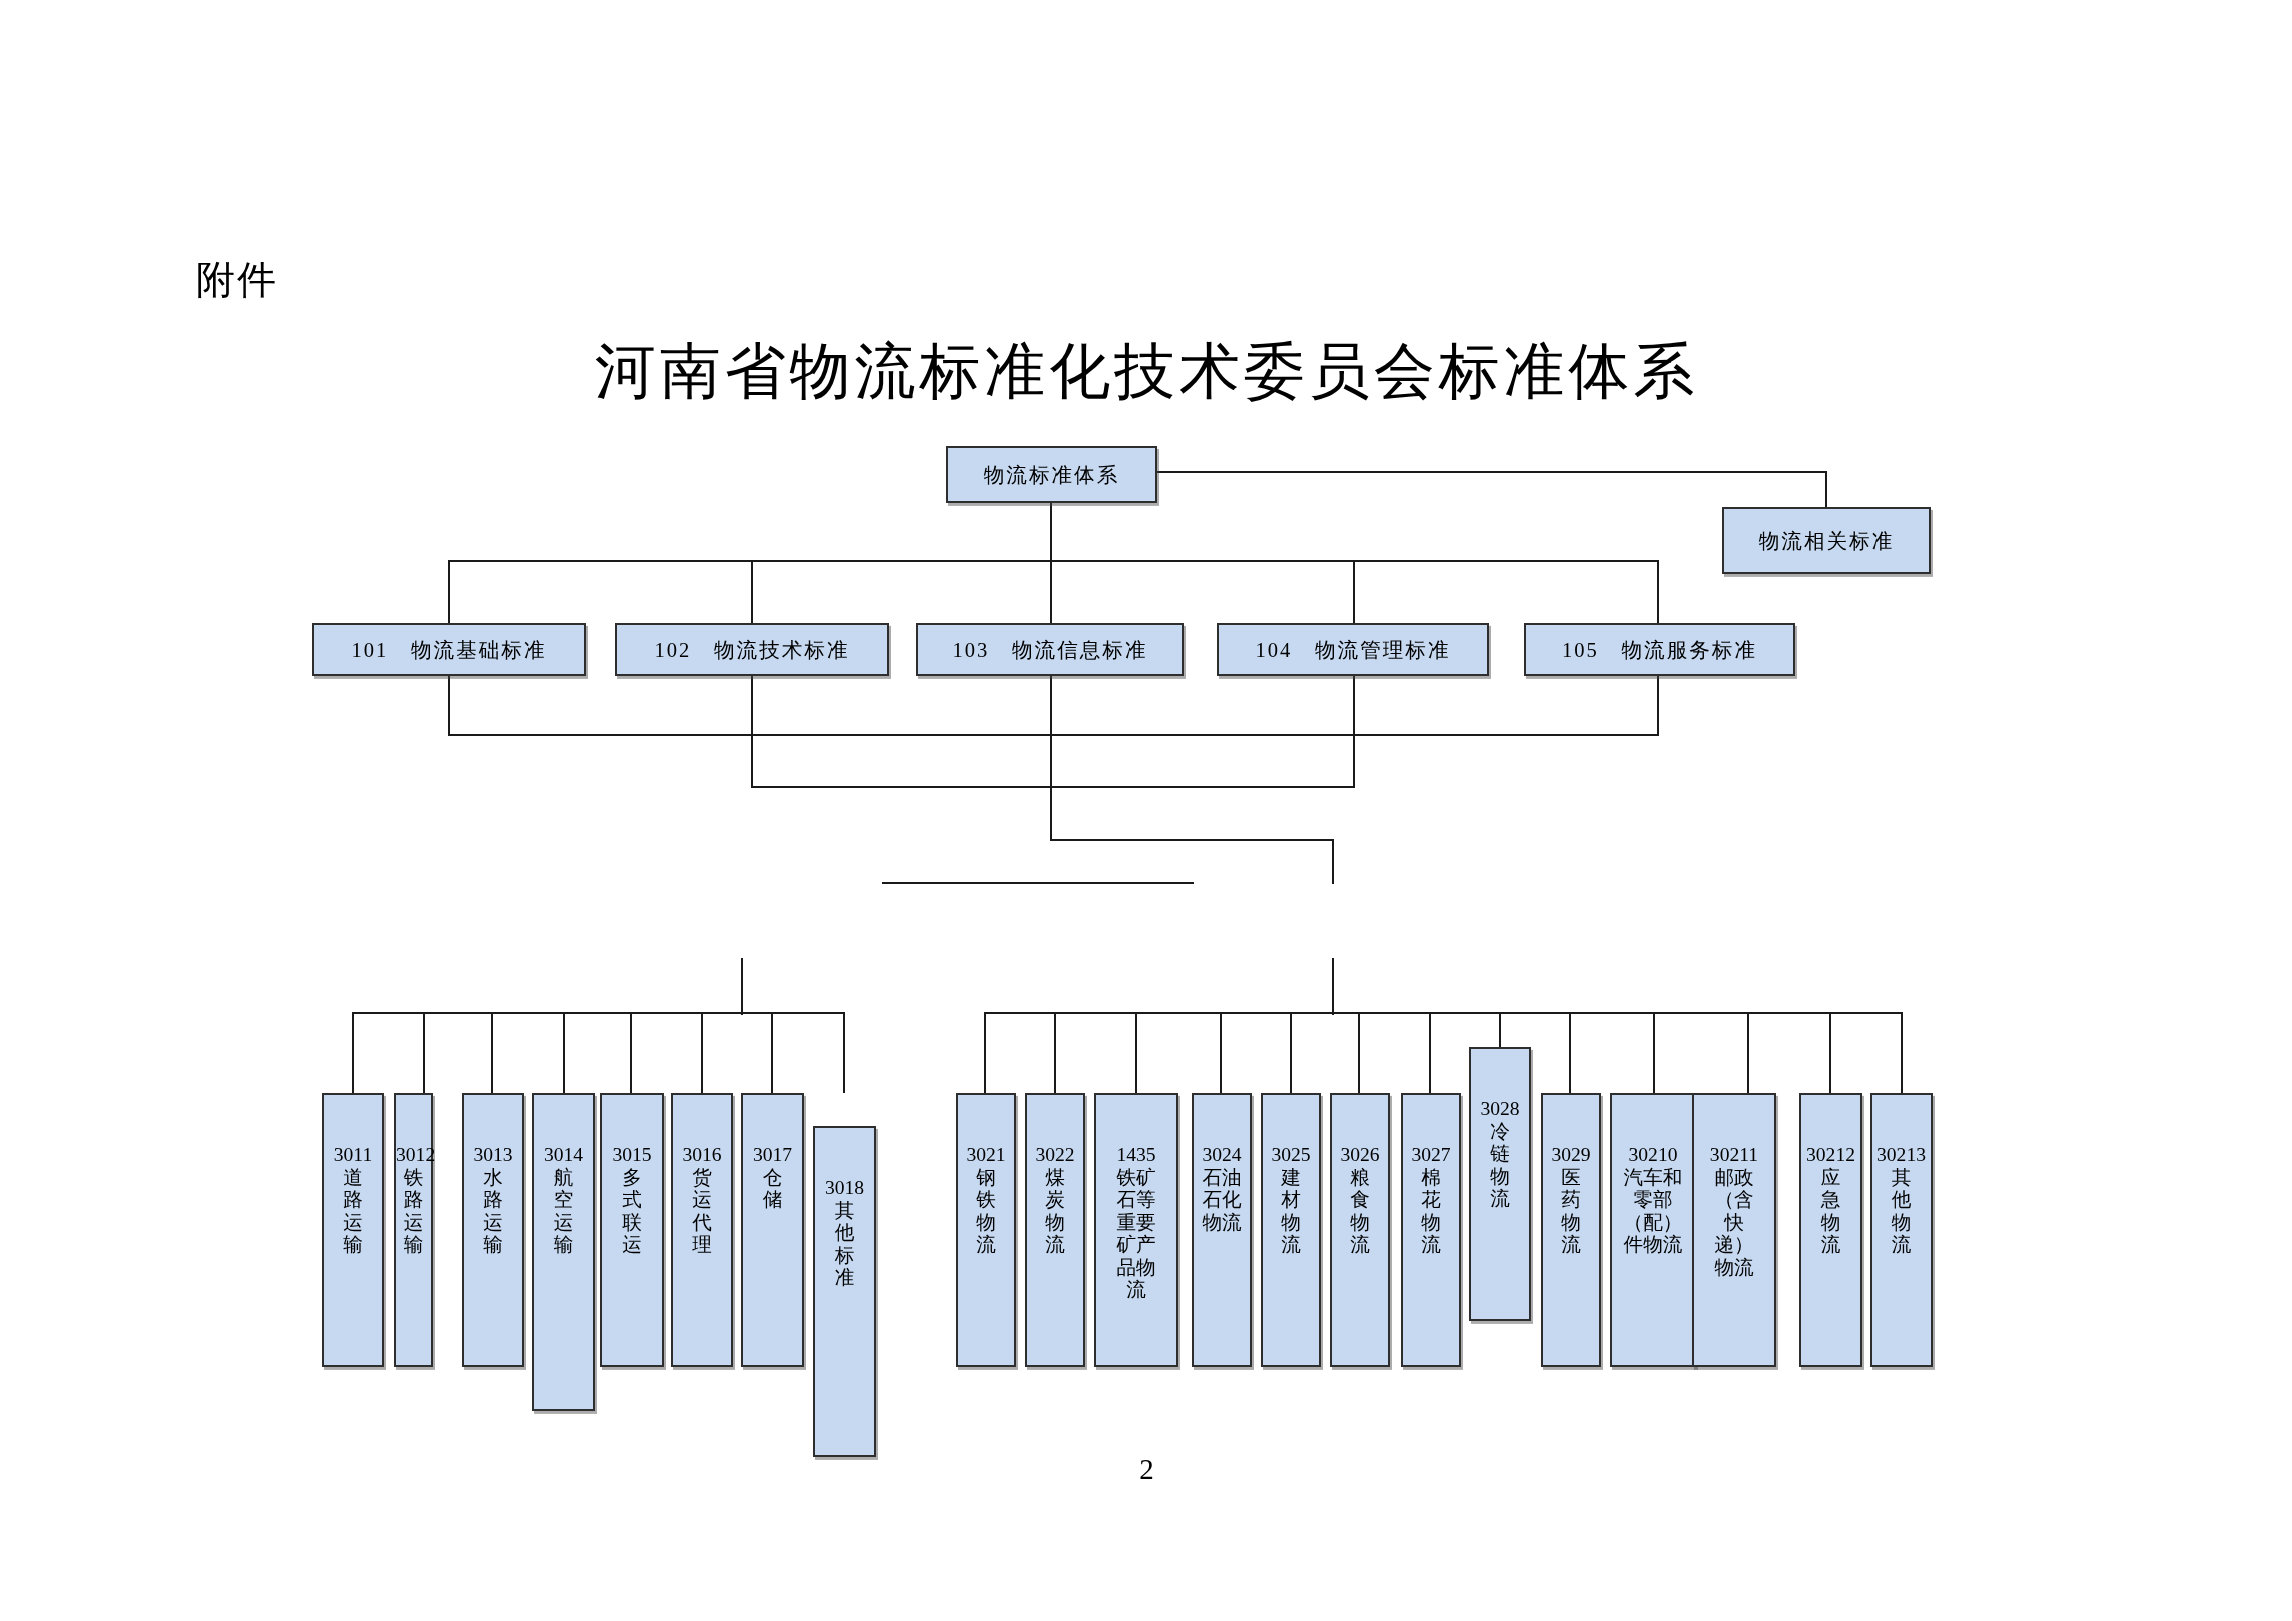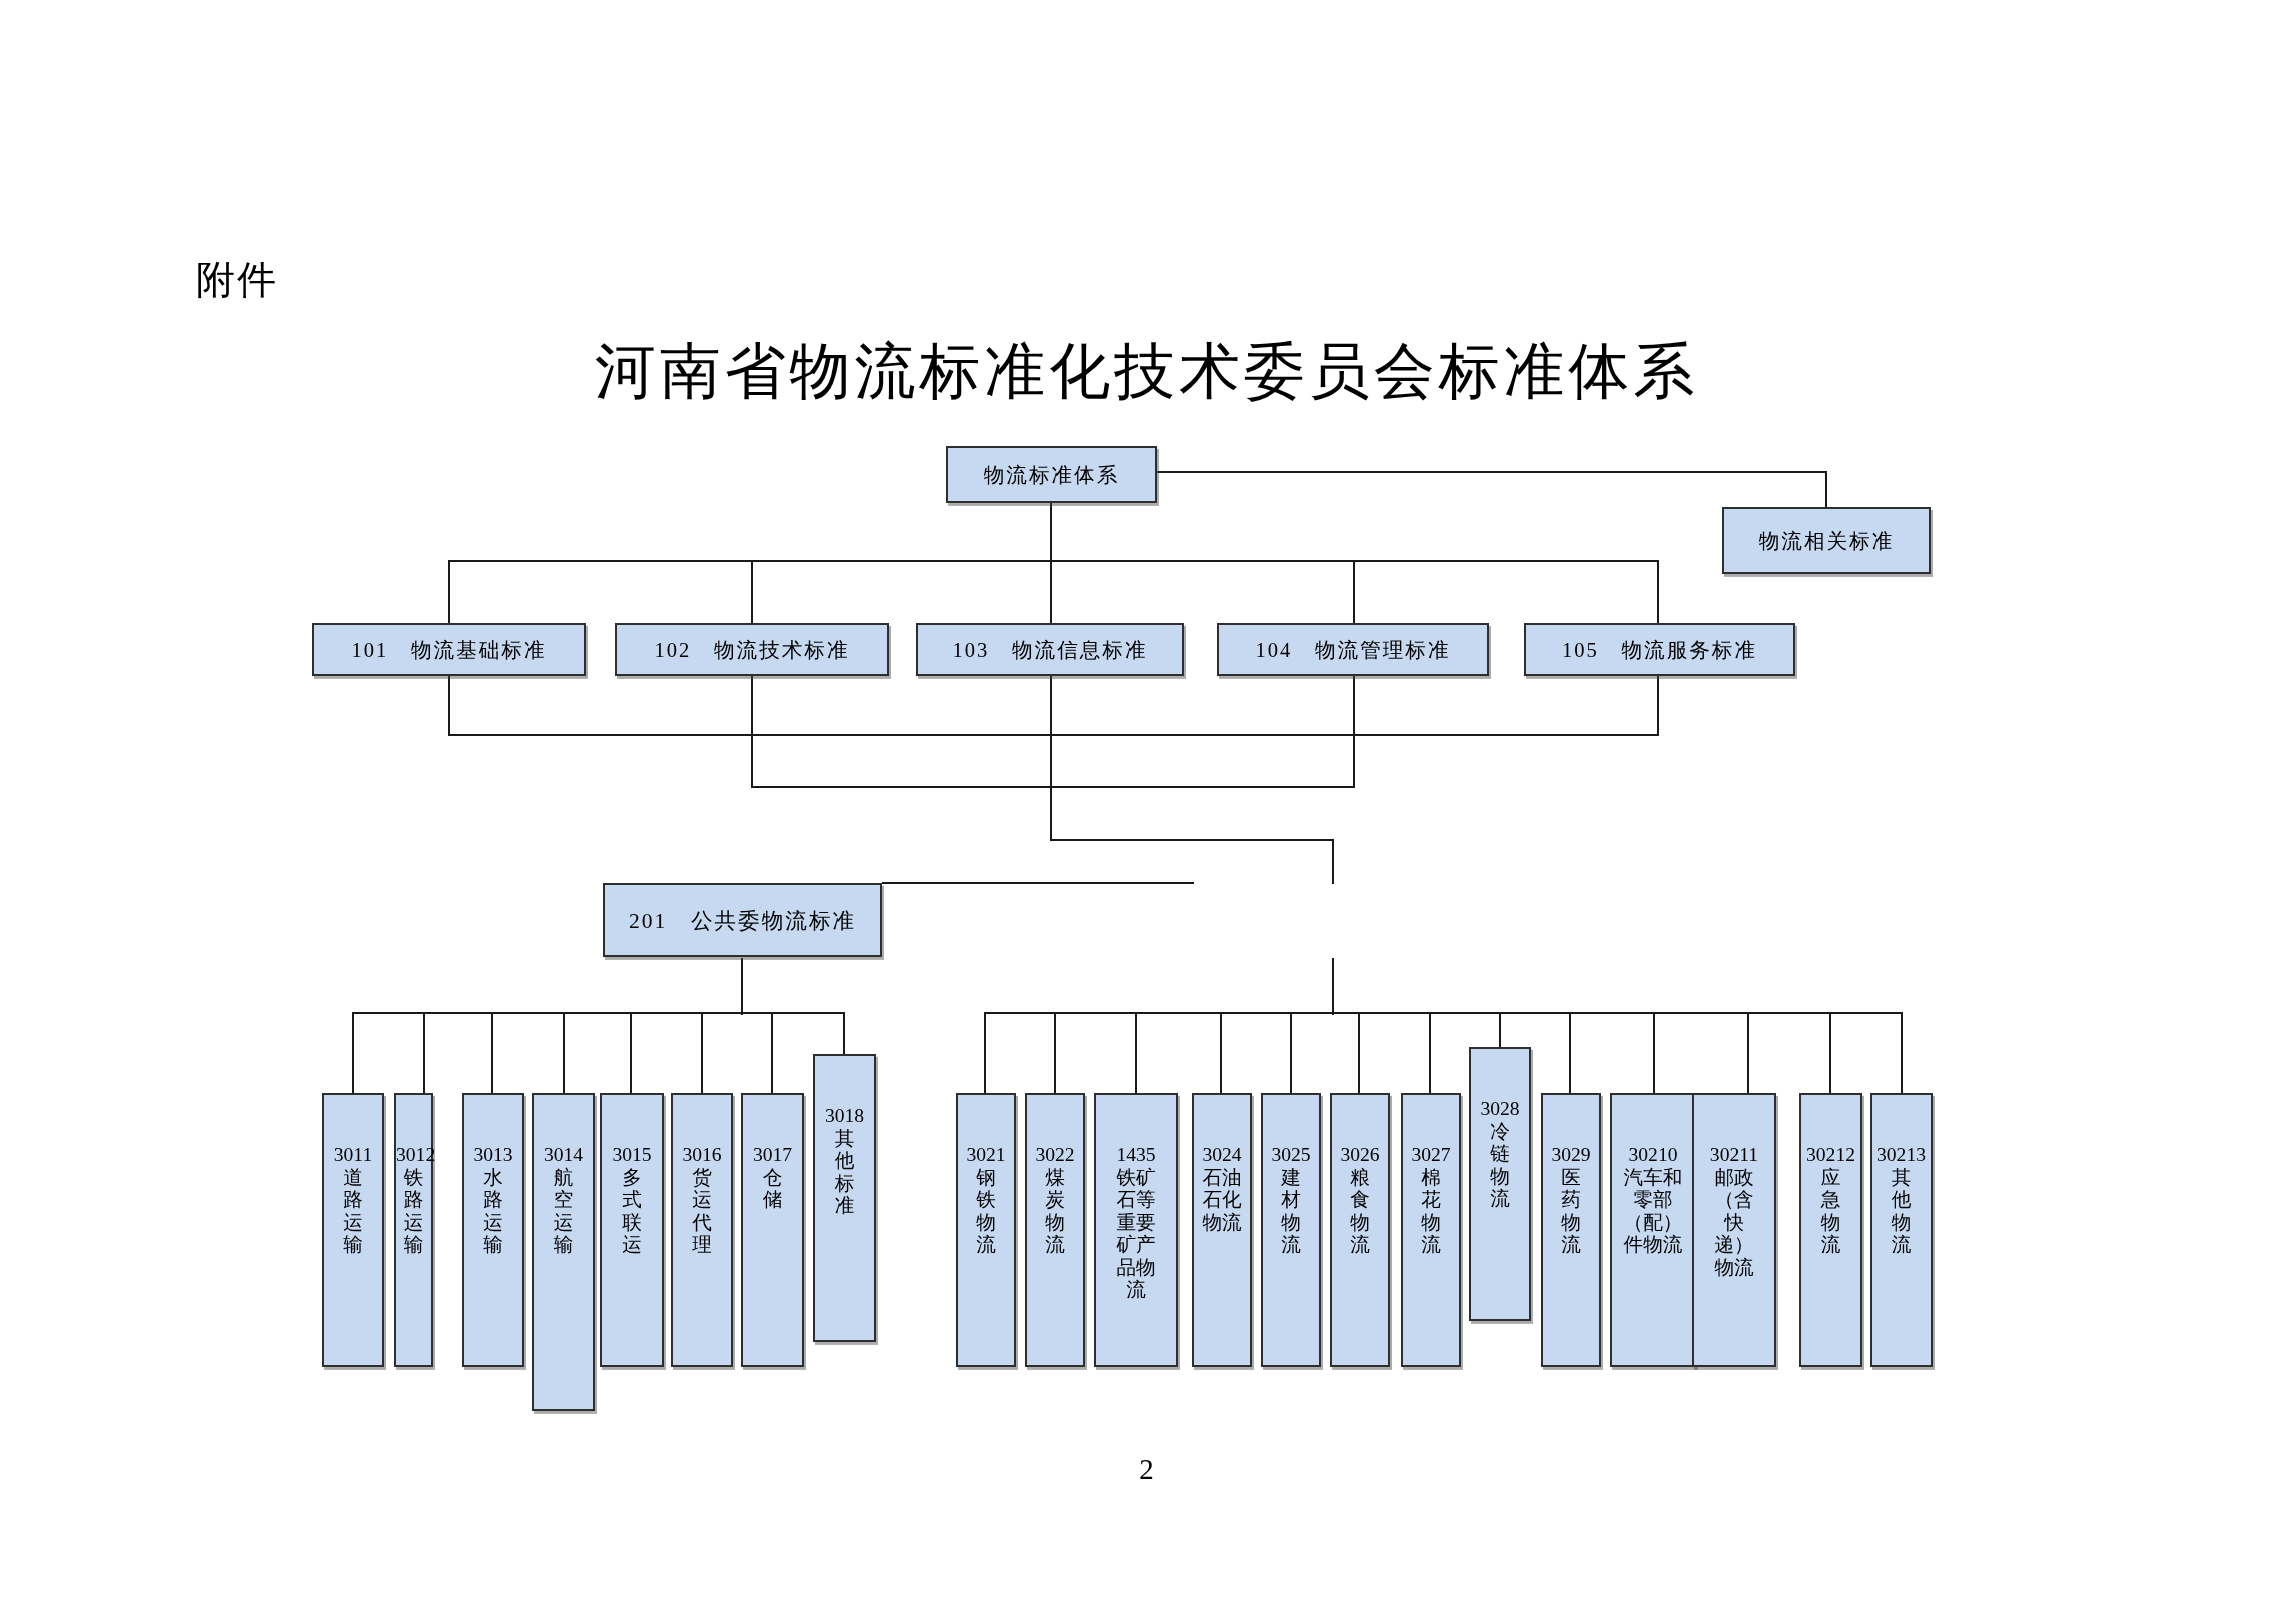--- a/index.html
+++ b/index.html
@@ -88,23 +88,20 @@
   <div class="box hbox" style="left:916px;top:623px;width:268px;height:53px">
       <span>103　物流信息标准</span>
     </div>
   <div class="box hbox" style="left:1217px;top:623px;width:272px;height:53px">
       <span>104　物流管理标准</span>
     </div>
   <div class="box hbox" style="left:1524px;top:623px;width:271px;height:53px">
       <span>105　物流服务标准</span>
     </div>
 
-  <div class="box hbox" style="left:603px;top:883px;width:279px;height:74px;font-size:21.6px">
-      <span>201　公共委物流标准</span>
-    </div>
 
   <div class="box vbox" style="left:322px;top:1093px;width:62px;height:274px">3011
 道
 路
 运
 输</div>
   <div class="box vbox" style="left:394px;top:1093px;width:39px;height:274px">3012
 铁
 路
 运
@@ -125,21 +122,21 @@
 联
 运</div>
   <div class="box vbox" style="left:671px;top:1093px;width:62px;height:274px">3016
 货
 运
 代
 理</div>
   <div class="box vbox" style="left:741px;top:1093px;width:63px;height:274px">3017
 仓
 储</div>
-  <div class="box vbox" style="left:813px;top:1054px;width:63px;height:288px">3018
+  <div class="box vbox" style="left:813px;top:1126px;width:63px;height:331px">3018
 其
 他
 标
 准</div>
 
   <div class="box vbox" style="left:956px;top:1093px;width:60px;height:274px">3021
 钢
 铁
 物
 流</div>

